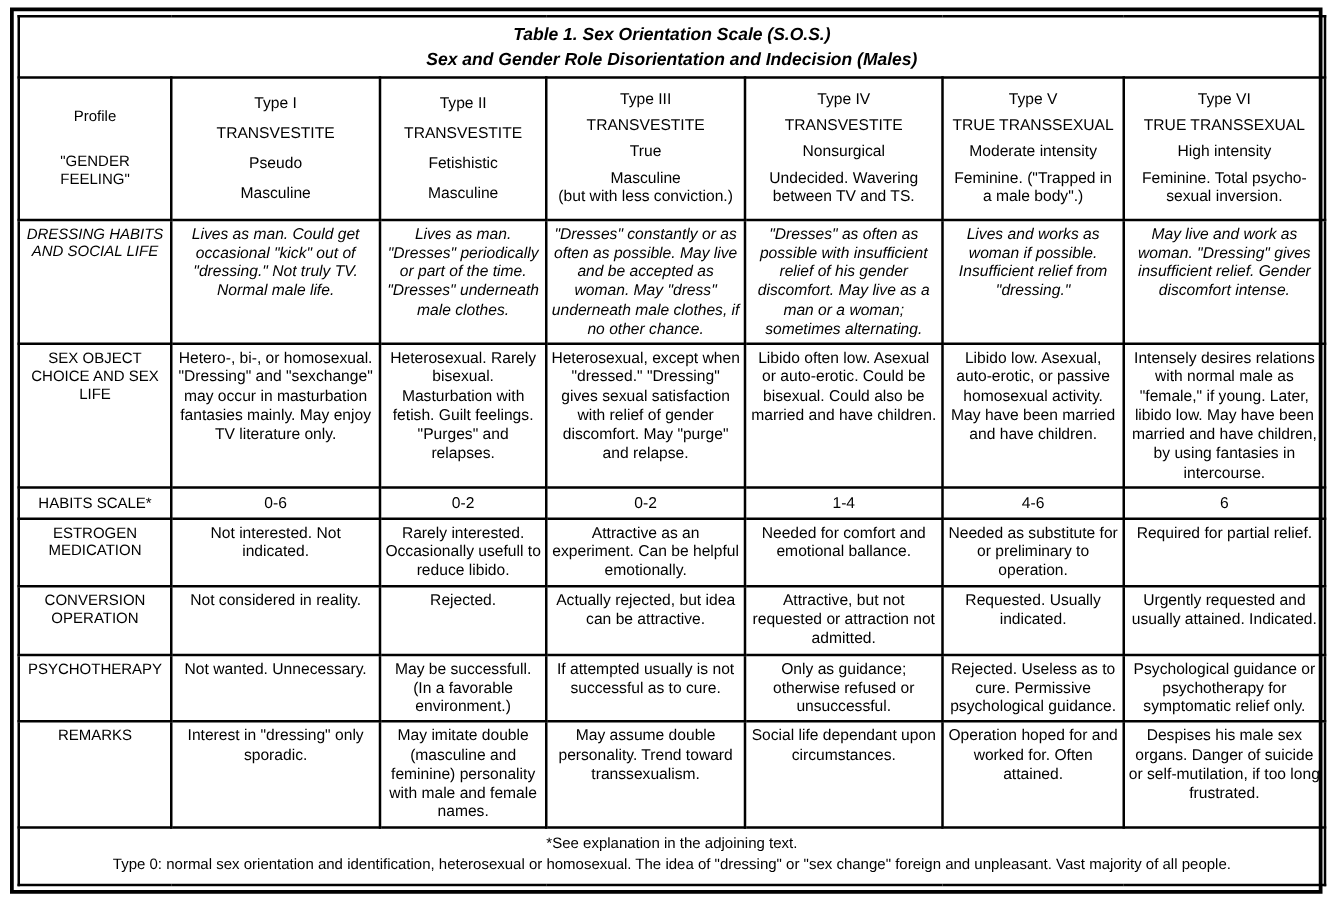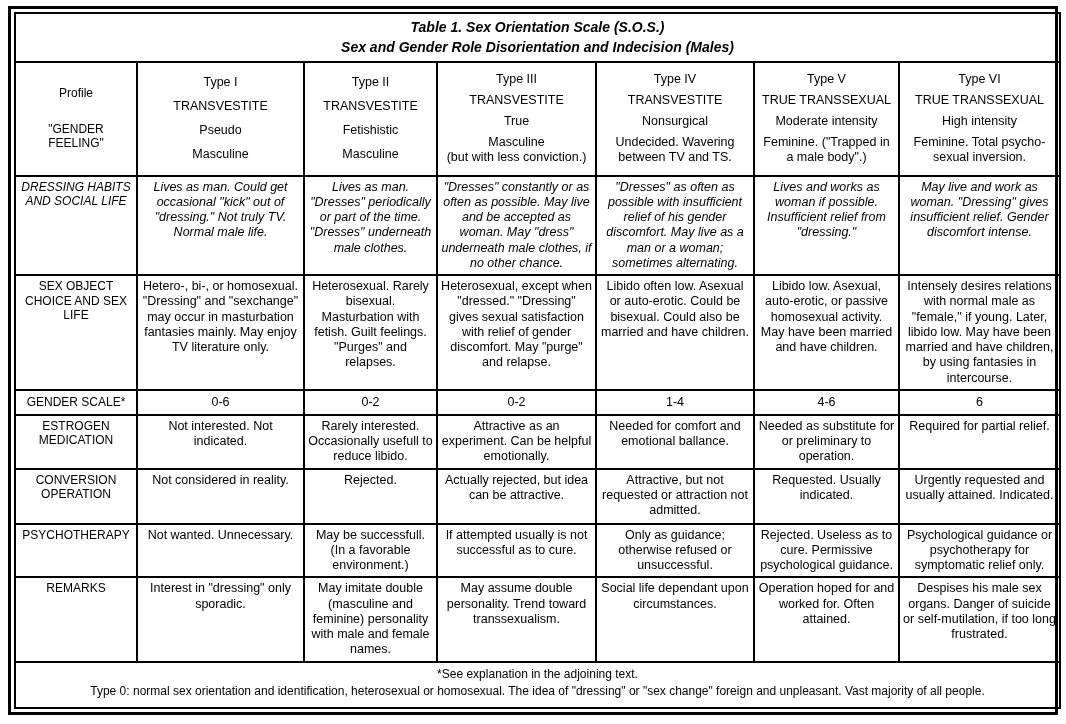--- a/index.html
+++ b/index.html
@@ -161,21 +161,21 @@
           <tr style="height: 110px;">
             <td class="label-cell">SEX OBJECT CHOICE AND SEX LIFE</td>
             <td>Hetero-, bi-, or homosexual. "Dressing" and "sexchange" may occur in masturbation fantasies mainly. May enjoy TV literature only.</td>
             <td>Heterosexual. Rarely bisexual. Masturbation with fetish. Guilt feelings. "Purges" and relapses.</td>
             <td class="dbl">Heterosexual, except when "dressed." "Dressing" gives sexual satisfaction with relief of gender discomfort. May "purge" and relapse.</td>
             <td>Libido often low. Asexual or auto-erotic. Could be bisexual. Could also be married and have children.</td>
             <td>Libido low. Asexual, auto-erotic, or passive homosexual activity. May have been married and have children.</td>
             <td>Intensely desires relations with normal male as "female," if young. Later, libido low. May have been married and have children, by using fantasies in intercourse.</td>
           </tr>
           <tr class="kinsey" style="height: 25px;">
-            <td class="label-cell">GENDER SCALE*</td>
+            <td class="label-cell">HABITS SCALE*</td>
             <td>0-6</td>
             <td>0-2</td>
             <td class="dbl">0-2</td>
             <td>1-4</td>
             <td>4-6</td>
             <td>6</td>
           </tr>
           <tr style="height: 53px;">
             <td class="label-cell">ESTROGEN MEDICATION</td>
             <td>Not interested. Not indicated.</td>

